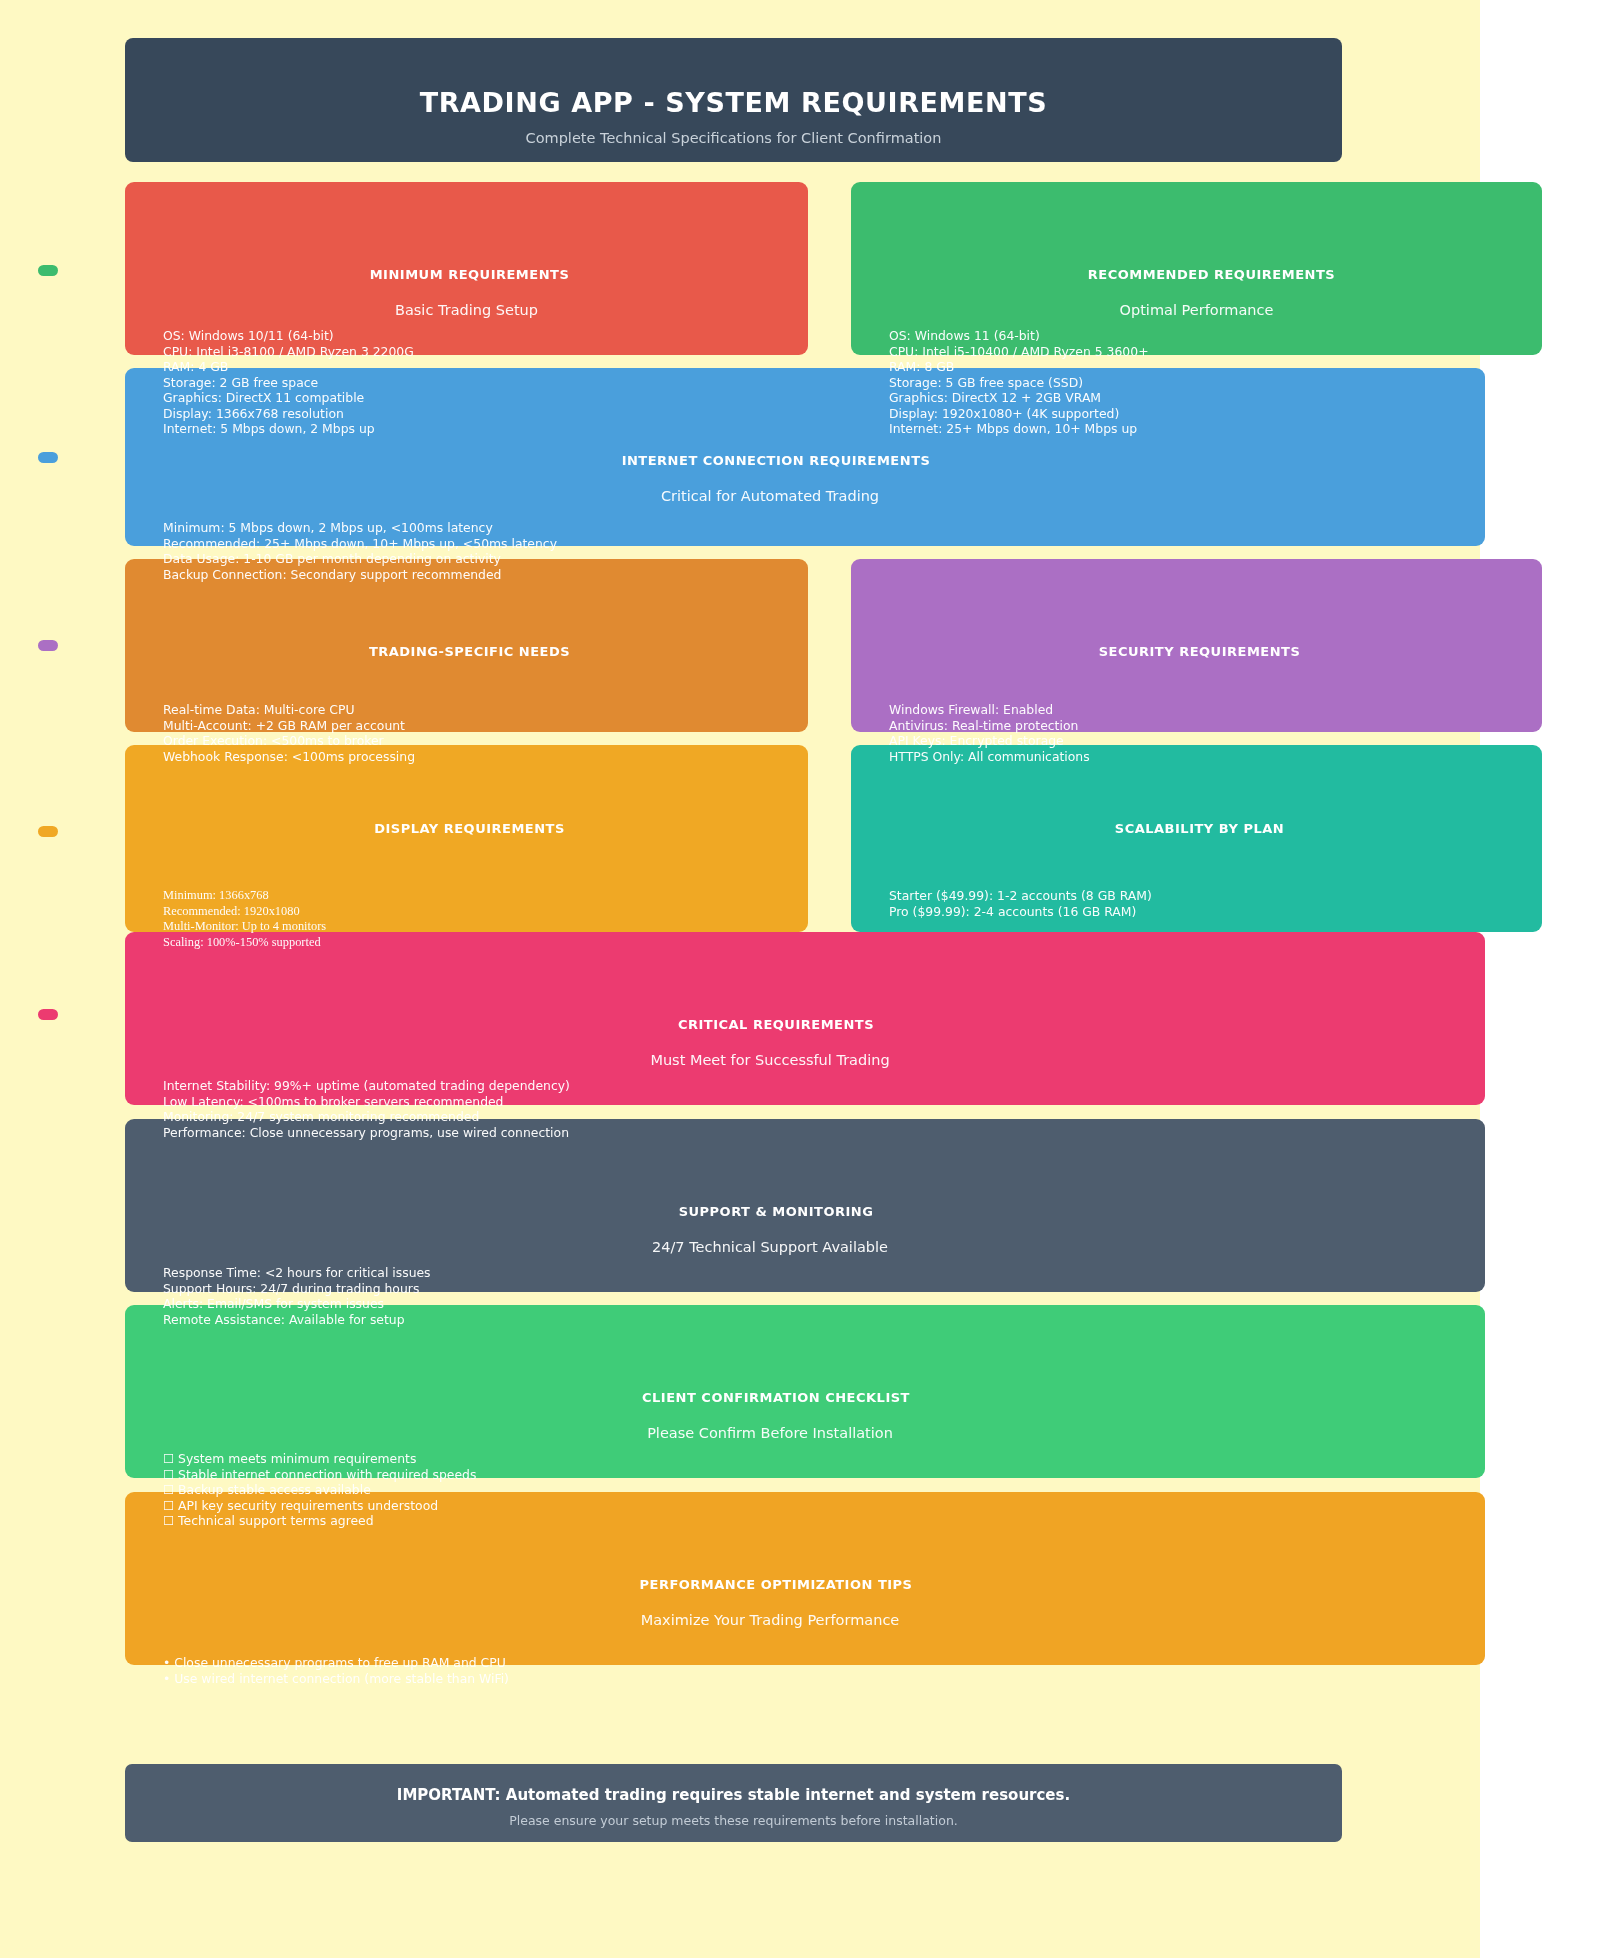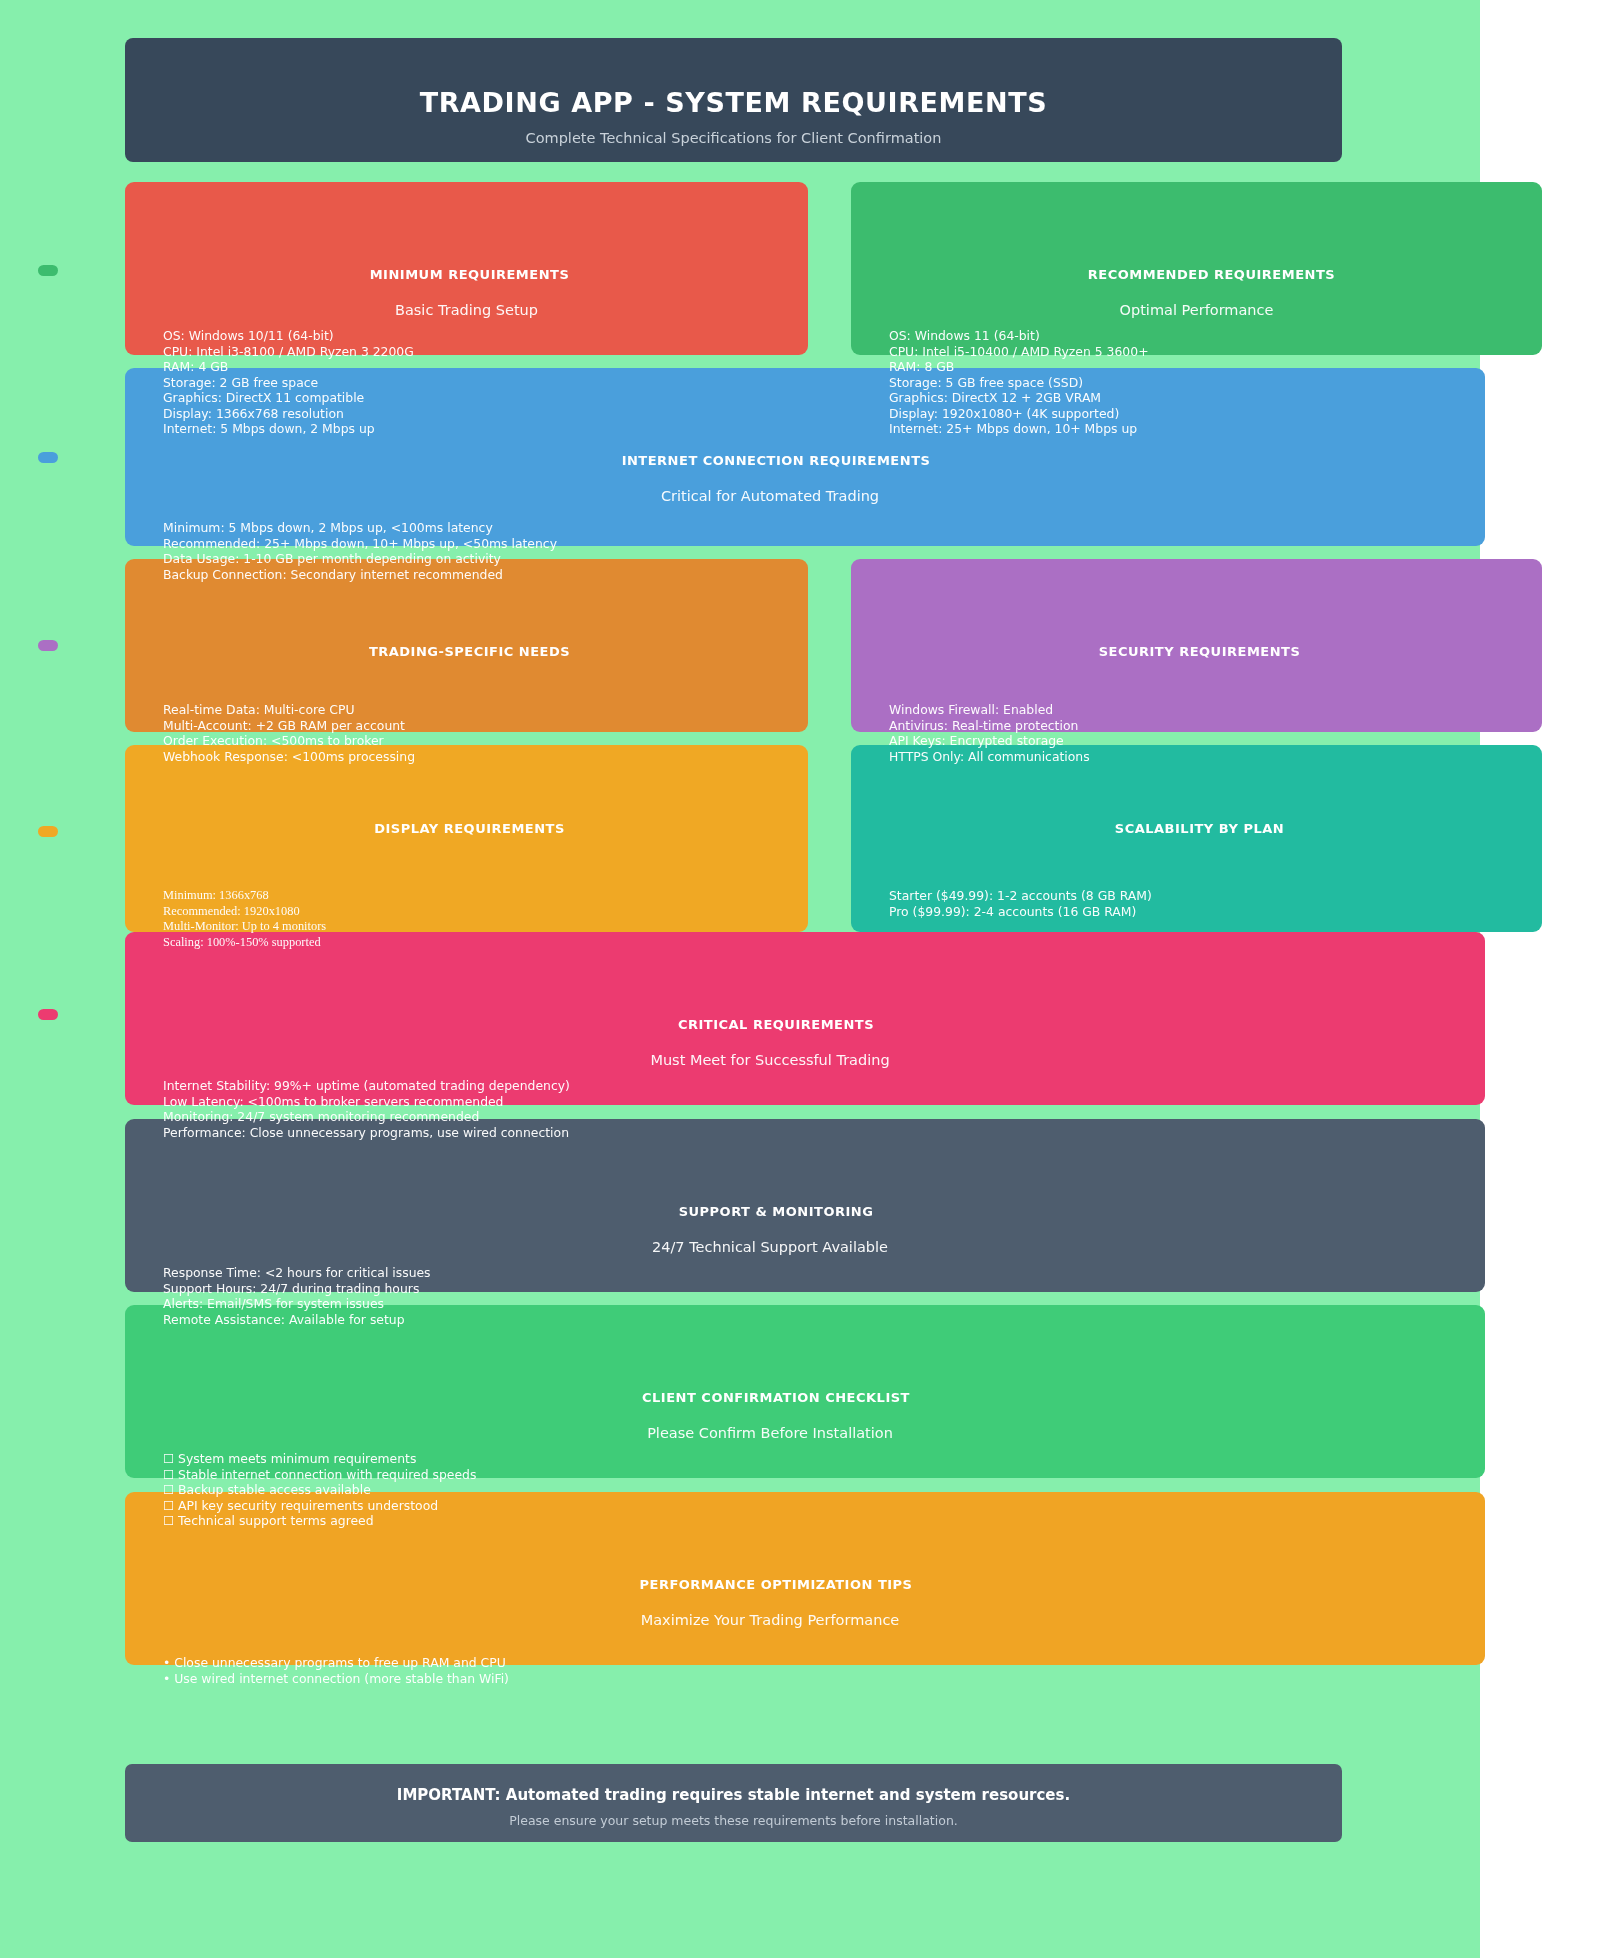--- a/index.html
+++ b/index.html
@@ -7,21 +7,21 @@
     width: 1600px;
     height: 1958px;
     background: #ffffff;
     font-family: "DejaVu Sans", "Liberation Sans", sans-serif;
     overflow: hidden;
   }
   #page {
     position: relative;
     width: 1480px;
     height: 1958px;
-    background: #86efac;
+    background: #fef9c3;
   }
 
   
   .banner {
     position: absolute;
     left: 125px;
     top: 38px;
     width: 1217px;
     height: 124px;
     background: #37485a;
@@ -170,21 +170,21 @@
     </div>
   </div>
 
   <div class="card z2" style="left:125px; top:368px; width:1360px; height:178px; background:#4a9fdc;">
     <div class="card-title" style="transform:translateY(85px); text-align:center; left:0; width:1290px;">INTERNET CONNECTION REQUIREMENTS</div>
     <div class="card-sub" style="transform:translateY(120px); left:0; width:1290px;">Critical for Automated Trading</div>
     <div class="card-lines" style="top:152px;">
       <div>Minimum: 5 Mbps down, 2 Mbps up, &lt;100ms latency</div>
       <div>Recommended: 25+ Mbps down, 10+ Mbps up, &lt;50ms latency</div>
       <div>Data Usage: 1-10 GB per month depending on activity</div>
-      <div>Backup Connection: Secondary internet recommended</div>
+      <div>Backup Connection: Secondary support recommended</div>
     </div>
   </div>
 
   <div class="card z3" style="left:125px; top:559px; width:683px; height:173px; background:#e08a31;">
     <div class="card-title" style="transform:translateY(85px);">TRADING-SPECIFIC NEEDS</div>
     <div class="card-lines" style="top:143px;">
       <div>Real-time Data: Multi-core CPU</div>
       <div>Multi-Account: +2 GB RAM per account</div>
       <div>Order Execution: &lt;500ms to broker</div>
       <div>Webhook Response: &lt;100ms processing</div>

